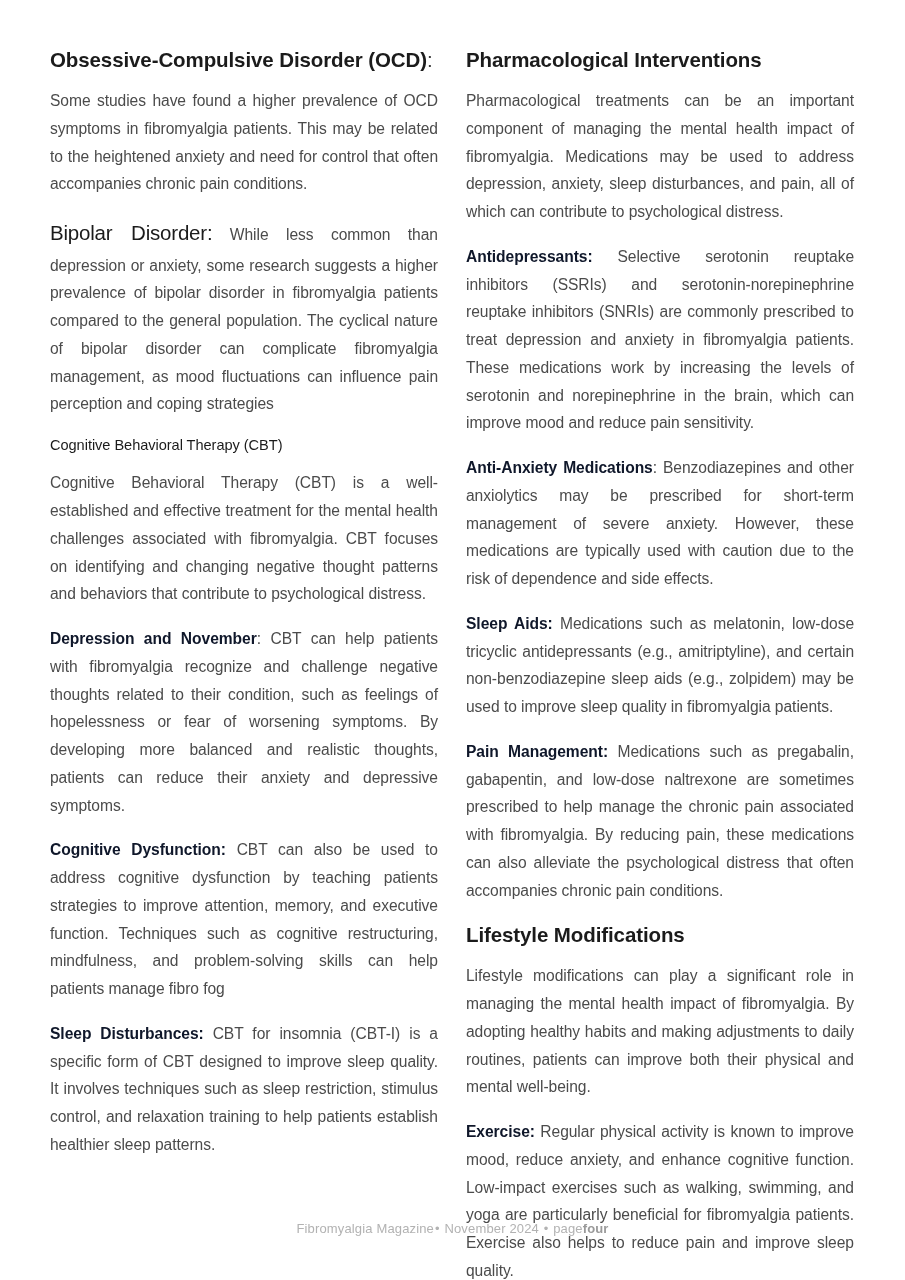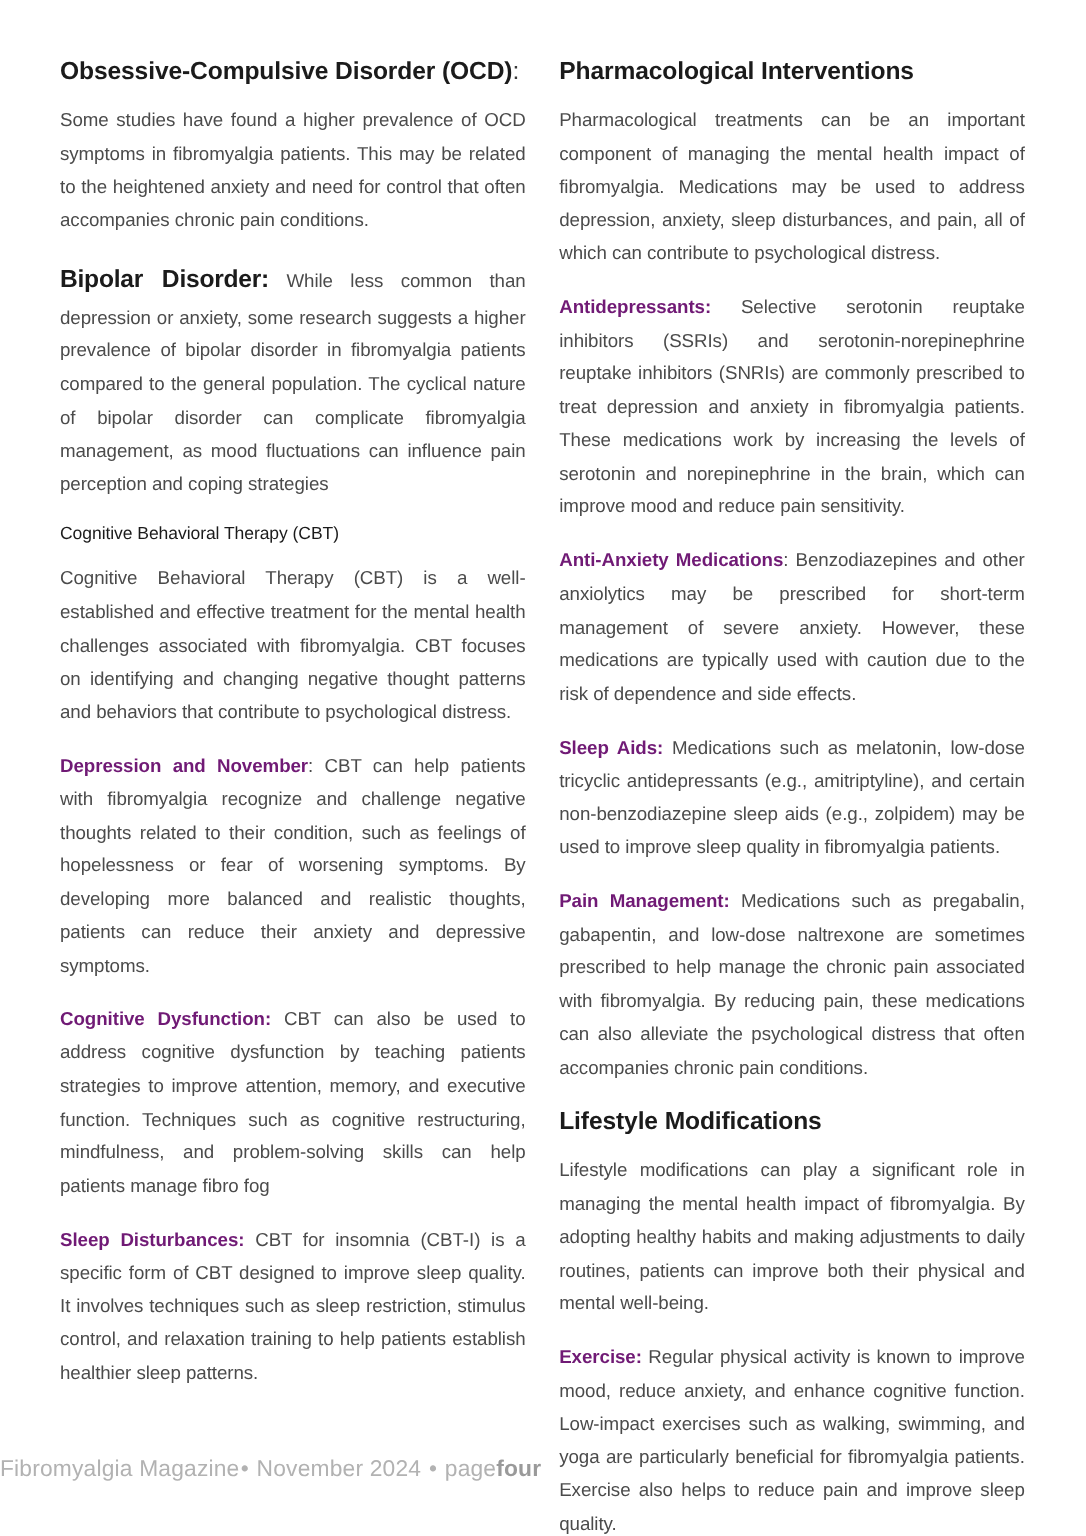--- a/index.html
+++ b/index.html
@@ -61,40 +61,40 @@
     line-height: 1.78;
     color: #4b4b4b;
     text-align: justify;
     text-justify: inter-word;
     margin: 0 0 17px 0;
     letter-spacing: -0.05px;
   }
   p.body:last-child { margin-bottom: 0; }
   p.body .lead {
     font-weight: 700;
-    color: #701a75;
+    color: #0f172a;
   }
   p.body .lead-big {
-    font-weight: 700;
+    font-weight: 400;
     color: #1b1b1b;
     font-size: 20.5px;
     letter-spacing: -0.2px;
   }
   p.body.has-big {
     line-height: 1.78;
   }
 
   
   .footer {
     position: absolute;
     left: 0;
     right: 0;
     bottom: 28px;
-    text-align: left;
-    font-size: 19px;
+    text-align: center;
+    font-size: 13px;
     color: #b2b2b2;
     letter-spacing: 0.15px;
     font-weight: 400;
   }
   .footer .sep {
     padding: 0 1px;
   }
   .footer .page-word { color: #b2b2b2; }
   .footer .page-num { color: #9a9a9a; font-weight: 600; }
 </style>

